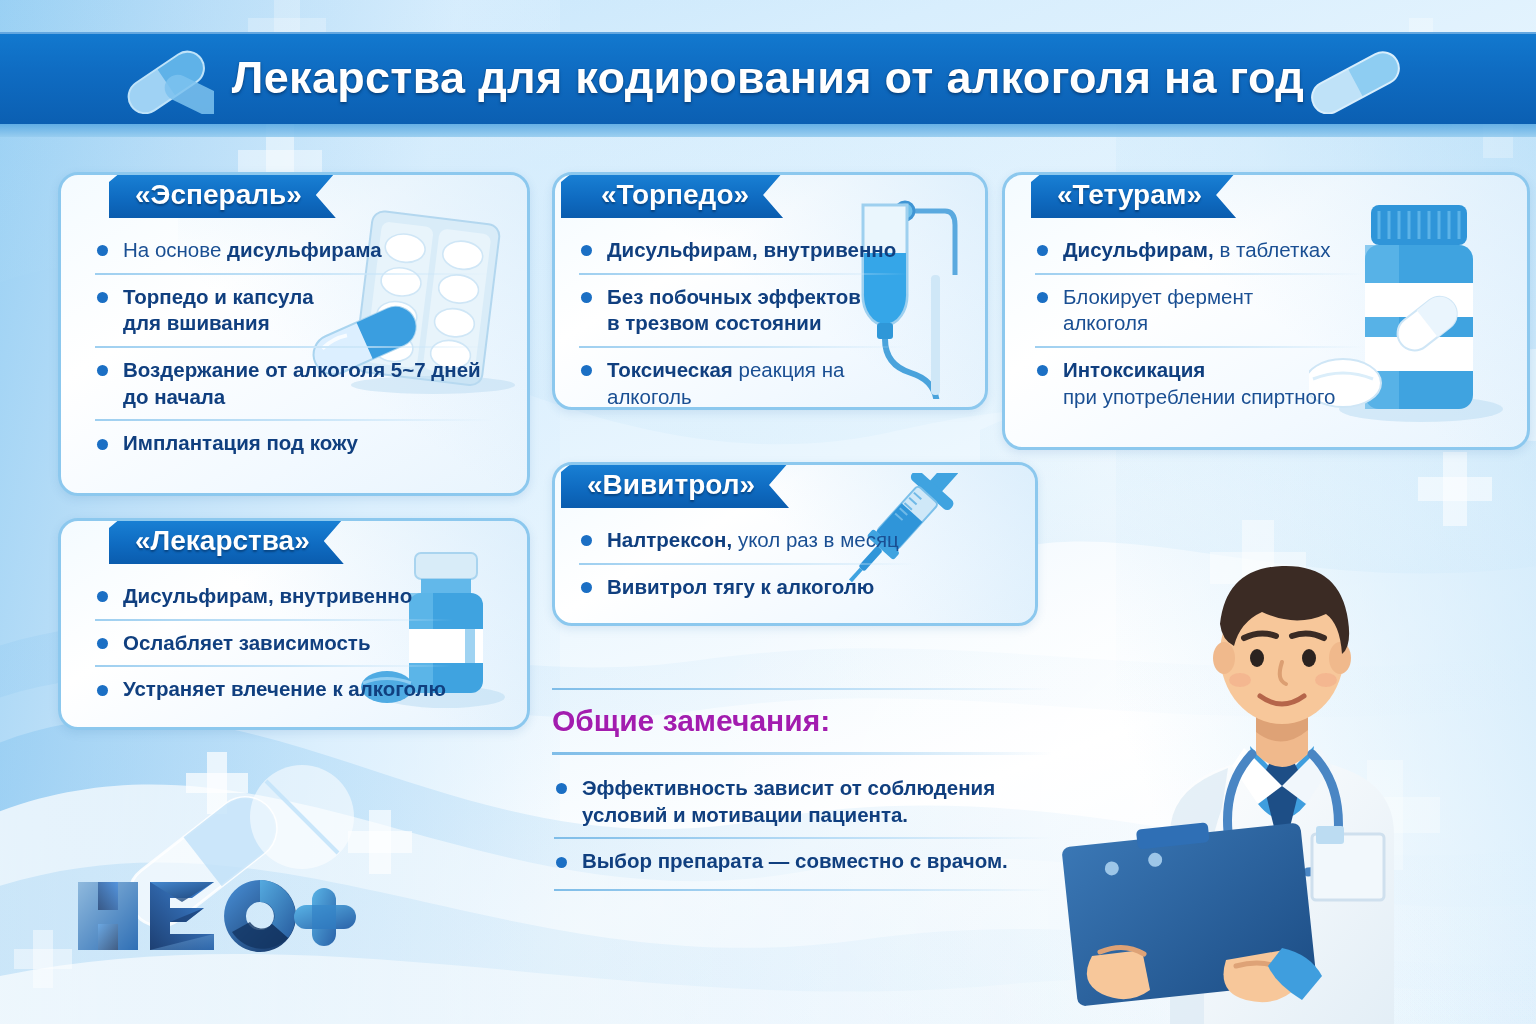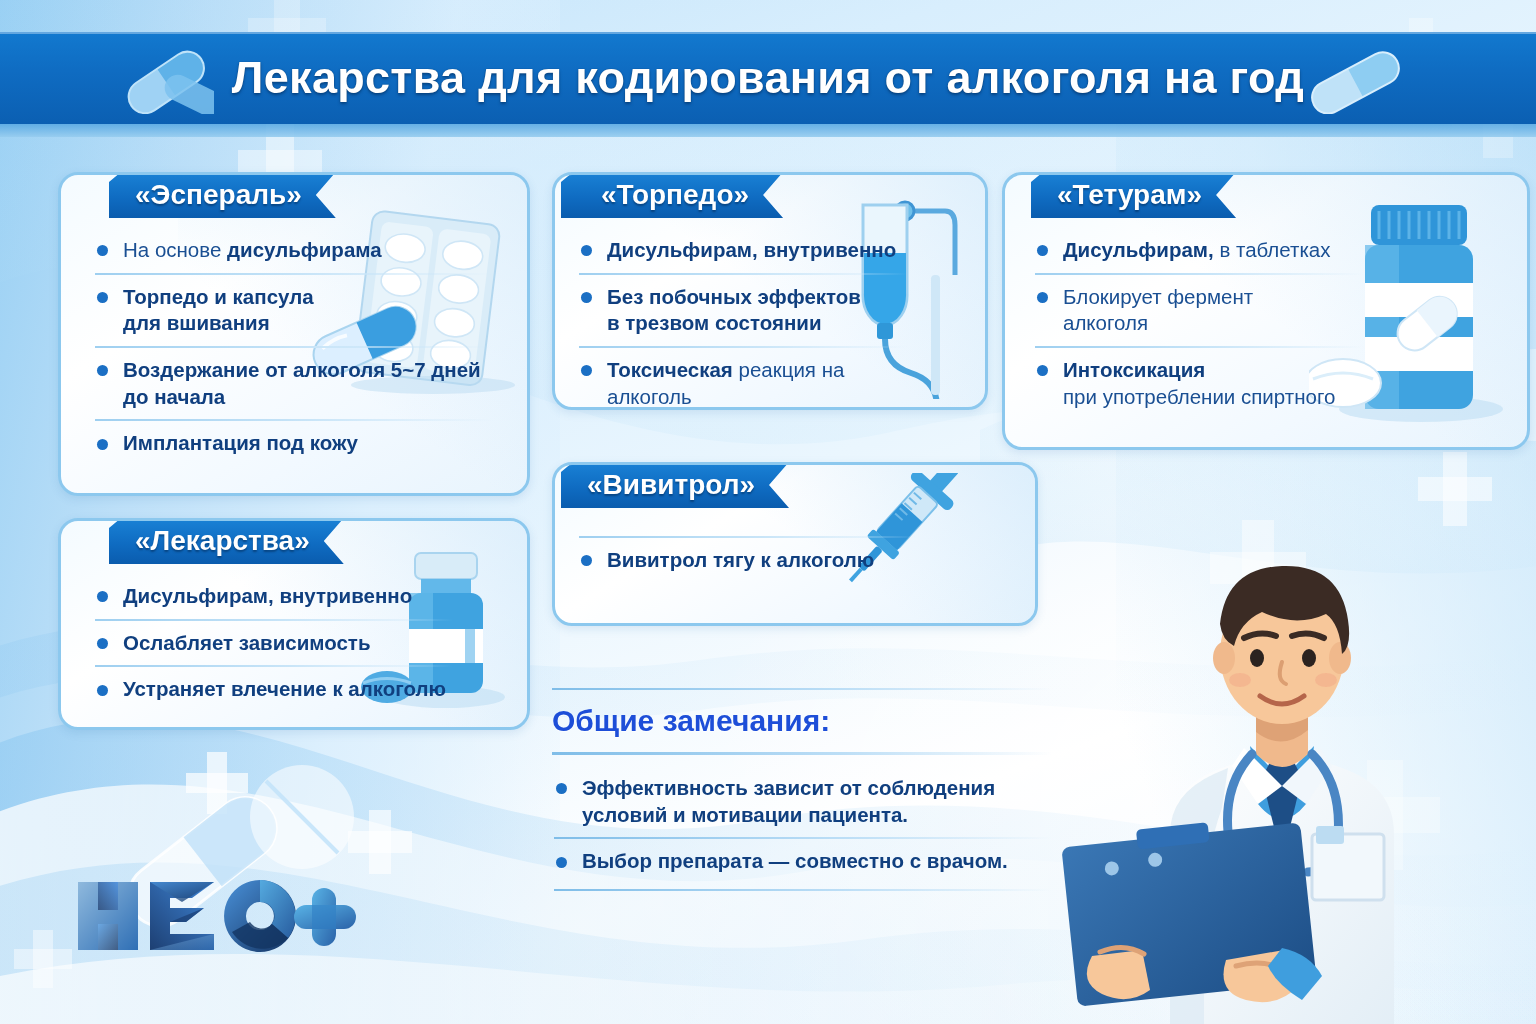--- a/index.html
+++ b/index.html
@@ -68,21 +68,21 @@
   .bul{position:relative;padding-left:30px;color:#12539b;}
   .bul .dot{position:absolute;left:4px;top:.52em;width:11px;height:11px;border-radius:50%;
     background:#1b6fc4;box-shadow:0 1px 0 rgba(255,255,255,.7);}
   .bul .txt{display:block;font-size:20.5px;line-height:1.30;color:#1a4f93;}
   .bul .txt b{font-weight:bold;color:#103f7f;}
   .sep{height:2px;margin:9px 0 9px 2px;
     background:linear-gradient(90deg,#9ecff0 0%,#c9e5f8 55%,rgba(220,240,253,0) 100%);}
 
   
   .notes{position:absolute;}
-  .notes-title{font-size:30px;font-weight:bold;color:#1d4ed8;
+  .notes-title{font-size:30px;font-weight:bold;color:#a21caf;
     text-shadow:0 1px 0 rgba(255,255,255,.8);}
   .notes .sep{background:linear-gradient(90deg,#7fbde8 0%,#bcdef6 58%,rgba(220,240,253,0) 100%);}
 
   
   .logo{position:absolute;left:72px;top:872px;width:290px;height:86px;}
 
   
   .doctor{position:absolute;right:22px;bottom:0;width:470px;height:520px;}
 </style>
 </head>
@@ -356,20 +356,24 @@
         <rect x="48" y="114" width="8" height="28" rx="3" fill="#2f95d9"></rect>
         <path d="M52 142 v16" stroke="#3fa3e0" stroke-width="4"></path>
       </g>
     </svg>
 
     <div class="banner" style="left:6px;top:-3px;">
       <span>«Вивитрол»</span>
     </div>
 
     <div class="bullets" style="left:22px;top:62px;width:340px;">
+      <div class="bul">
+          <span class="dot"></span>
+        <span class="txt"><b>Налтрексон,</b> укол раз в месяц</span>
+        </div>
       <div class="sep"></div>
       <div class="bul">
           <span class="dot"></span>
         <span class="txt"><b>Вивитрол тягу к алкоголю</b></span>
         </div>
     </div>
   </div>
 
   <div class="card" style="left:58px;top:518px;width:466px;height:206px;">
     <div class="card-inner-shine"></div>

